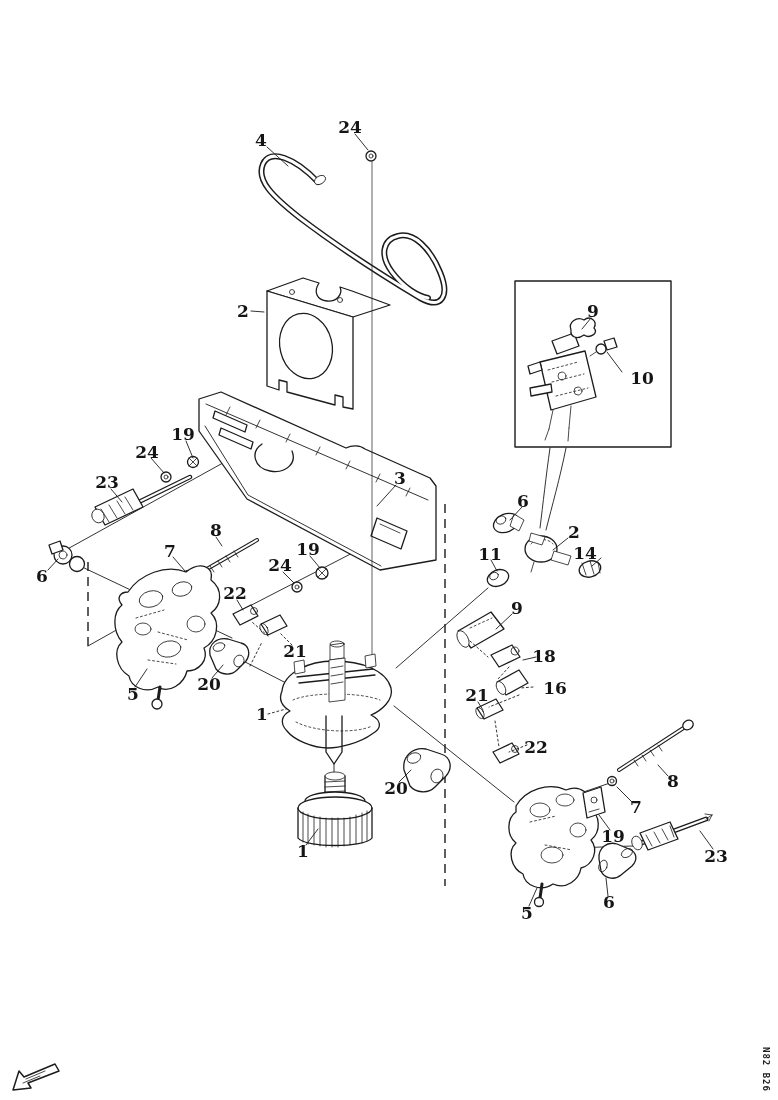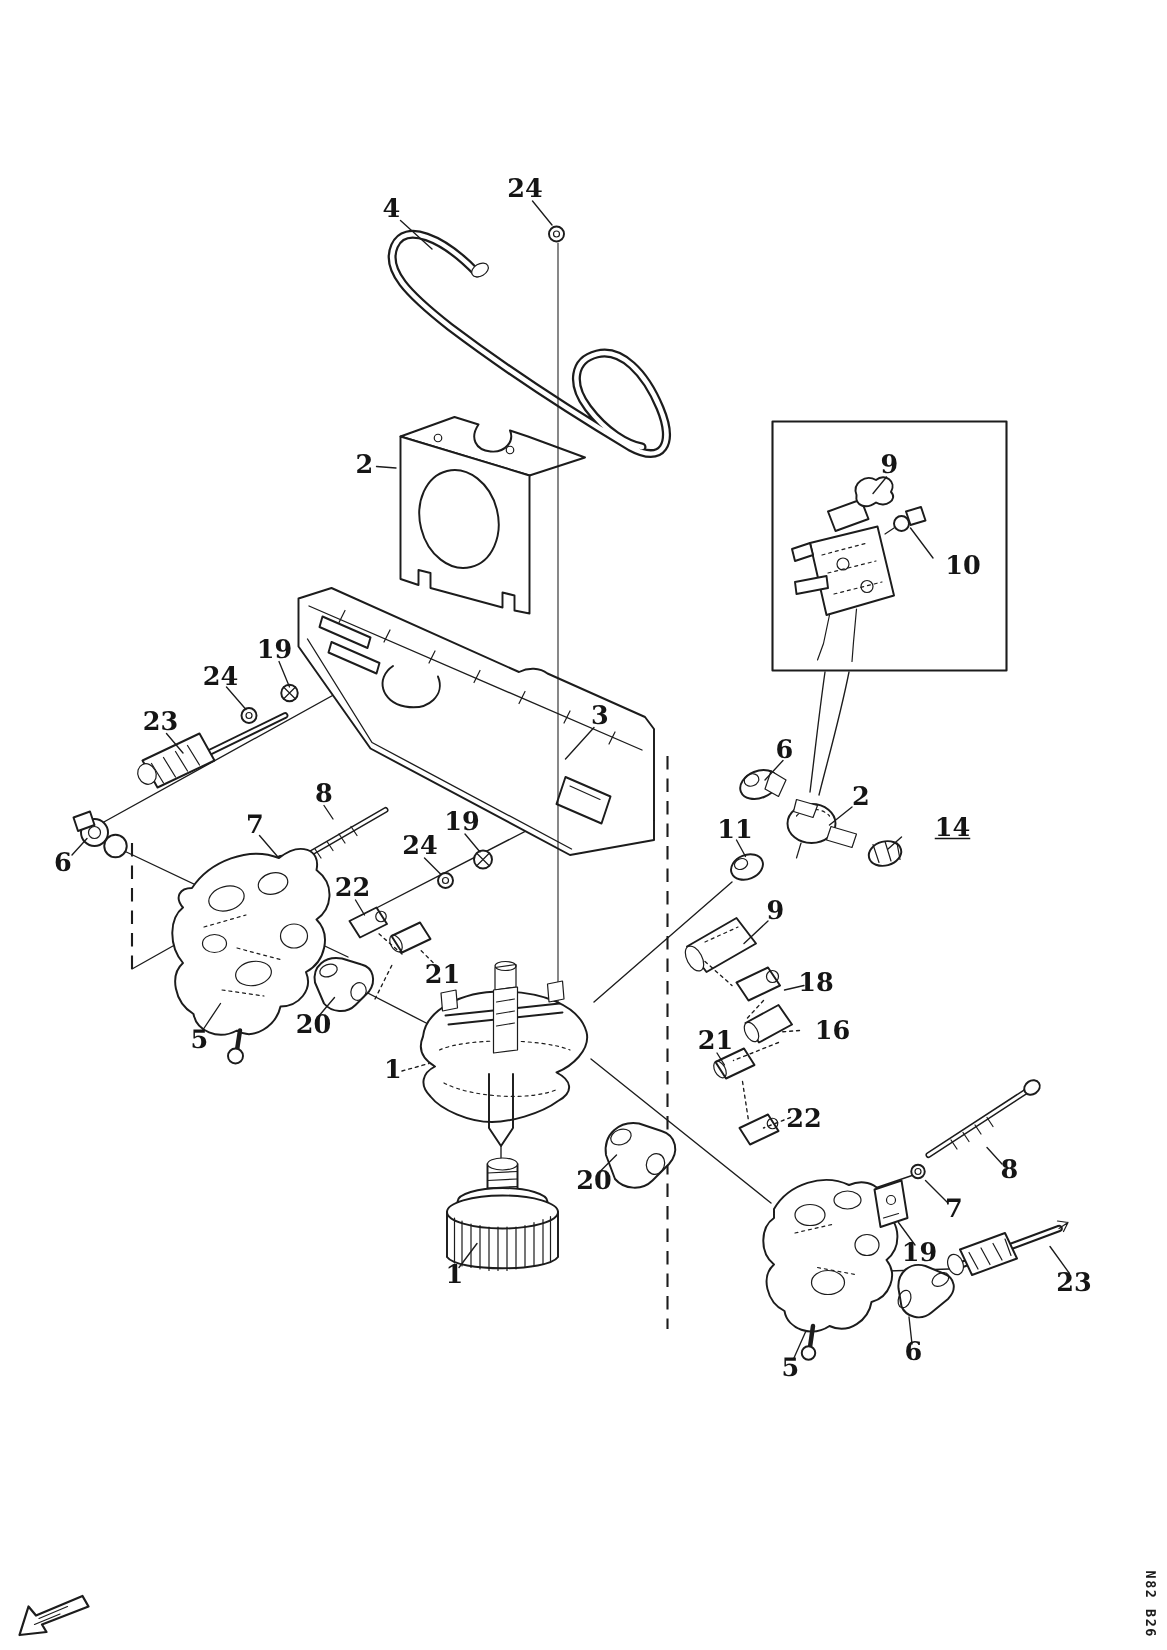--- a/index.html
+++ b/index.html
@@ -298,21 +298,21 @@
       <span class="callout" style="left: 628px; top: 378px; margin-left: 14px;">10</span>
       <span class="callout" style="left: 183px; top: 434px;">19</span>
       <span class="callout" style="left: 147px; top: 452px;">24</span>
       <span class="callout" style="left: 107px; top: 482px;">23</span>
       <span class="callout" style="left: 400px; top: 478px;">3</span>
       <span class="callout" style="left: 523px; top: 501px;">6</span>
       <span class="callout" style="left: 216px; top: 530px;">8</span>
       <span class="callout" style="left: 574px; top: 532px;">2</span>
       <span class="callout" style="left: 170px; top: 551px;">7</span>
       <span class="callout" style="left: 490px; top: 554px;">11</span>
-      <span class="callout" style="left: 635px; top: 553px; text-decoration: underline;">14</span>
+      <span class="callout" style="left: 585px; top: 553px;">14</span>
       <span class="callout" style="left: 308px; top: 549px;">19</span>
       <span class="callout" style="left: 280px; top: 565px;">24</span>
       <span class="callout" style="left: 42px; top: 576px;">6</span>
       <span class="callout" style="left: 235px; top: 593px;">22</span>
       <span class="callout" style="left: 517px; top: 608px;">9</span>
       <span class="callout" style="left: 544px; top: 656px; text-align: center;">18</span>
       <span class="callout" style="left: 295px; top: 651px;">21</span>
       <span class="callout" style="left: 542px; top: 688px; margin-left: 13px;">16</span>
       <span class="callout" style="left: 133px; top: 694px;">5</span>
       <span class="callout" style="left: 209px; top: 684px;">20</span>

